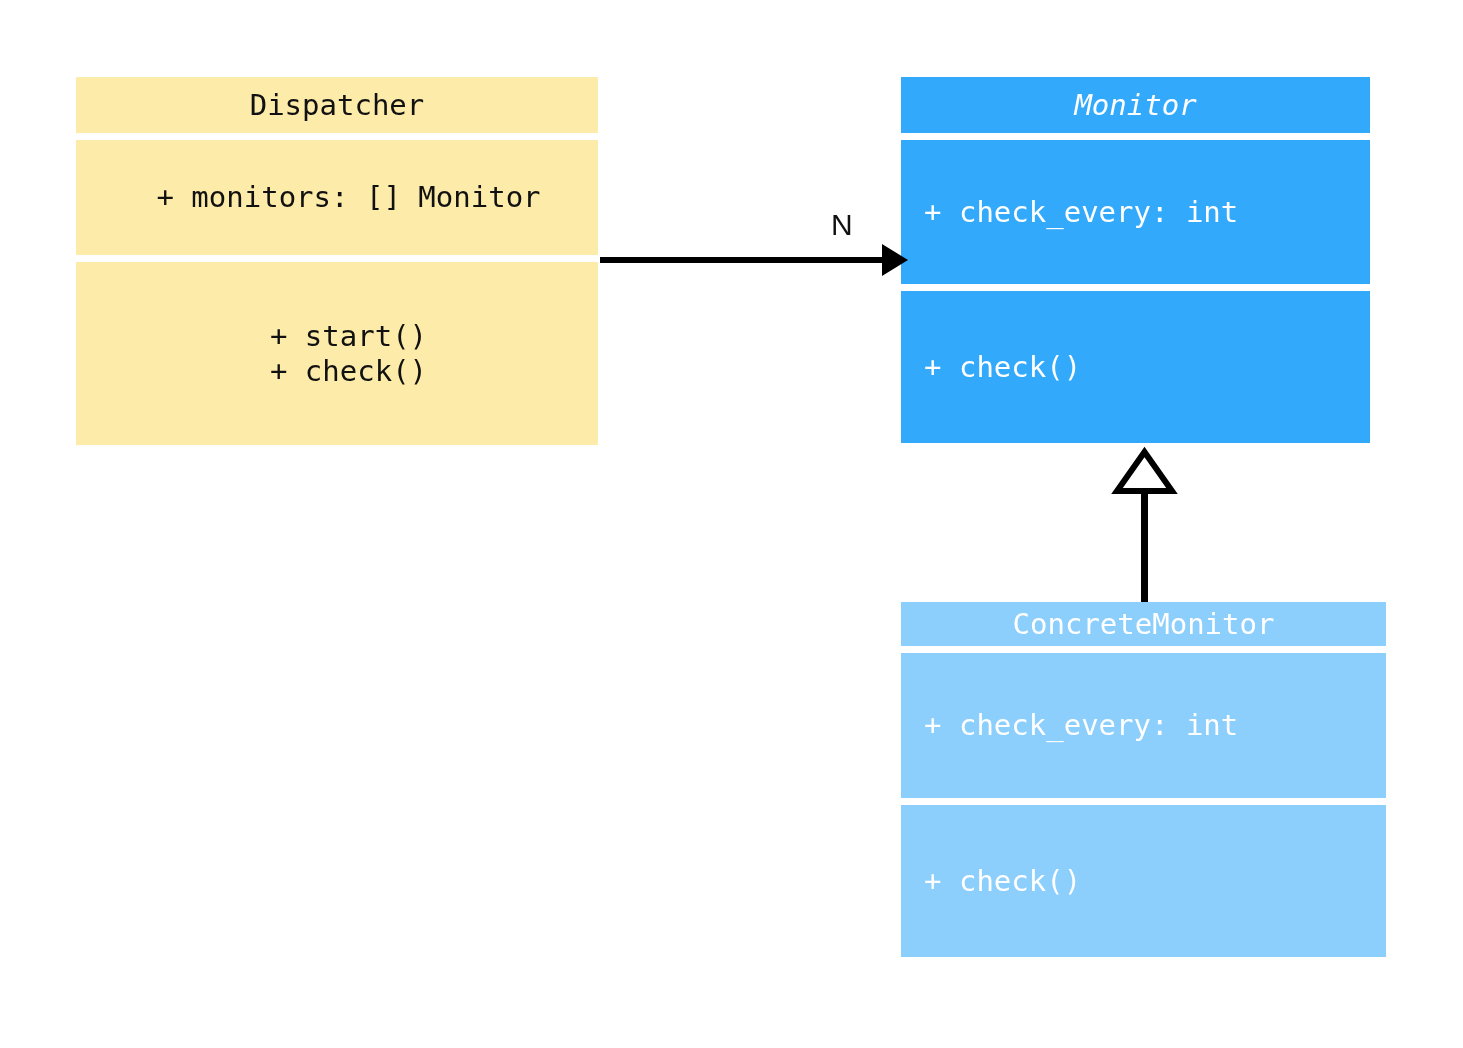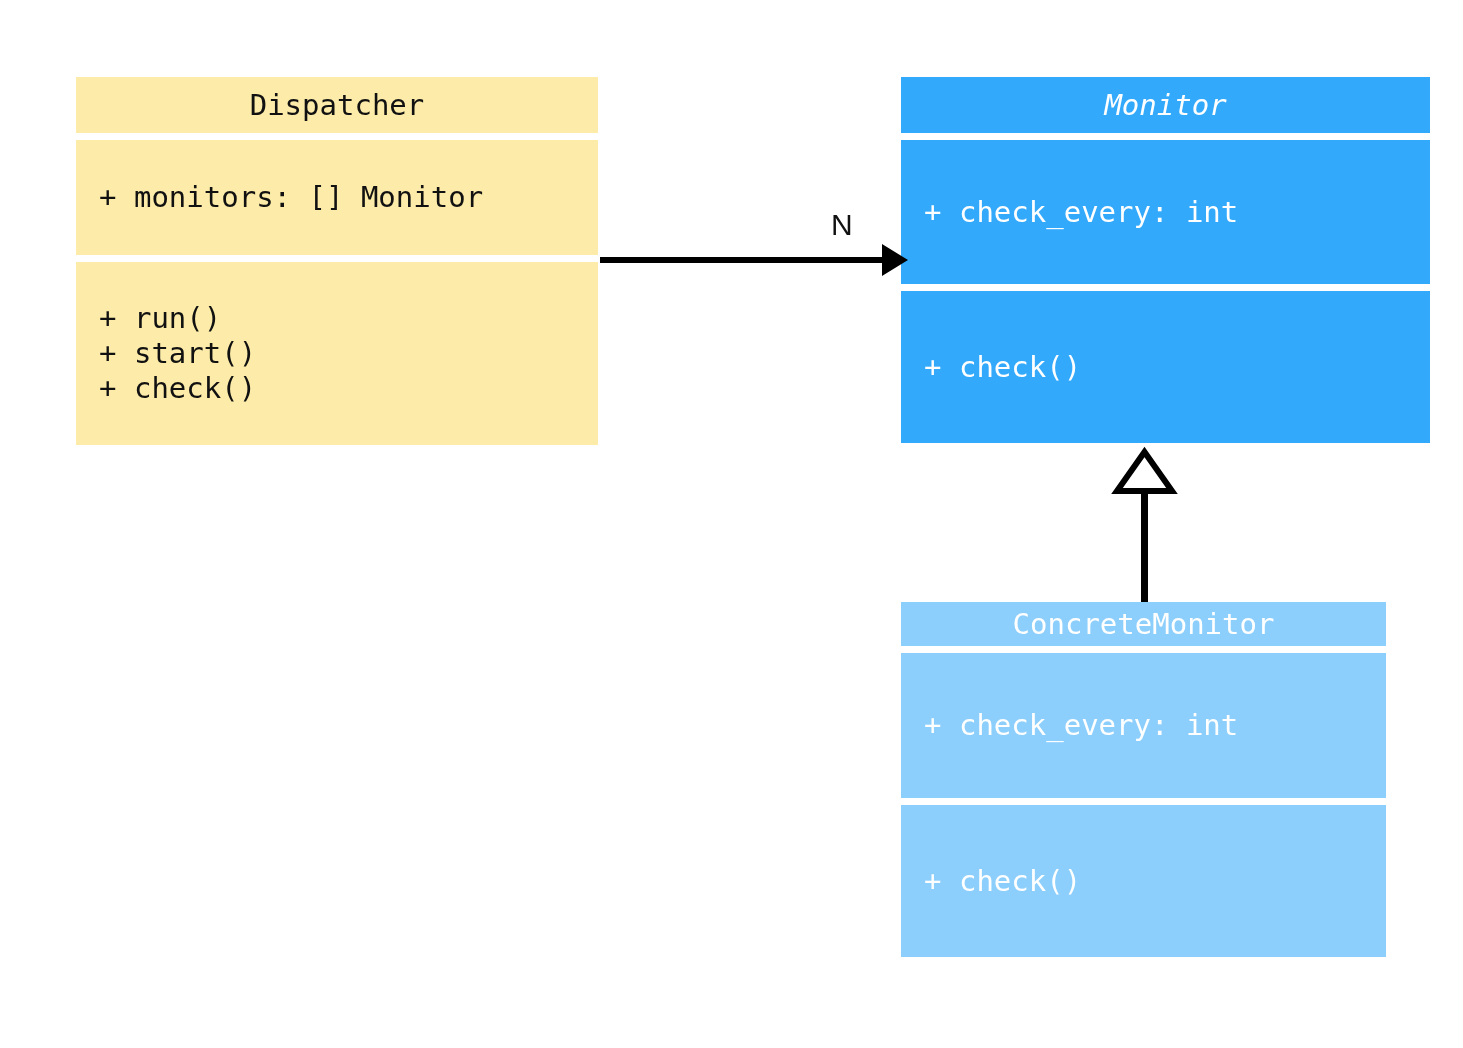--- a/index.html
+++ b/index.html
@@ -73,29 +73,30 @@
   }
   #class-dispatcher .uml-header {
     background: #fdeca9;
     color: #111111;
     height: 56px;
   }
   #class-dispatcher .uml-divider { height: 7px; }
   #class-dispatcher .uml-section {
     background: #fdeca9;
     color: #111111;
+    text-align: center;
   }
   #dispatcher-attrs { height: 115px; }
   #dispatcher-methods { height: 183px; }
 
   
   #class-monitor {
     left: 901px;
     top: 77px;
-    width: 529px;
+    width: 469px;
     height: 366px;
   }
   #class-monitor .uml-header {
     background: #33a9fc;
     color: #ffffff;
     height: 56px;
     font-style: italic;
   }
   #class-monitor .uml-divider { height: 7px; }
   #class-monitor .uml-section {
@@ -159,21 +160,20 @@
 <div id="diagram-canvas">
 
   <div class="uml-class" id="class-dispatcher">
     <div class="uml-header">Dispatcher</div>
     <div class="uml-divider"></div>
     <div class="uml-section" id="dispatcher-attrs">
       <div class="member-line">+ monitors: [] Monitor</div>
     </div>
     <div class="uml-divider"></div>
     <div class="uml-section" id="dispatcher-methods">
-      <div class="member-line">+ run()</div>
       <div class="member-line">+ start()</div>
       <div class="member-line">+ check()</div>
     </div>
   </div>
 
   <div class="uml-class" id="class-monitor">
     <div class="uml-header">Monitor</div>
     <div class="uml-divider"></div>
     <div class="uml-section" id="monitor-attrs">
       <div class="member-line">+ check_every: int</div>

